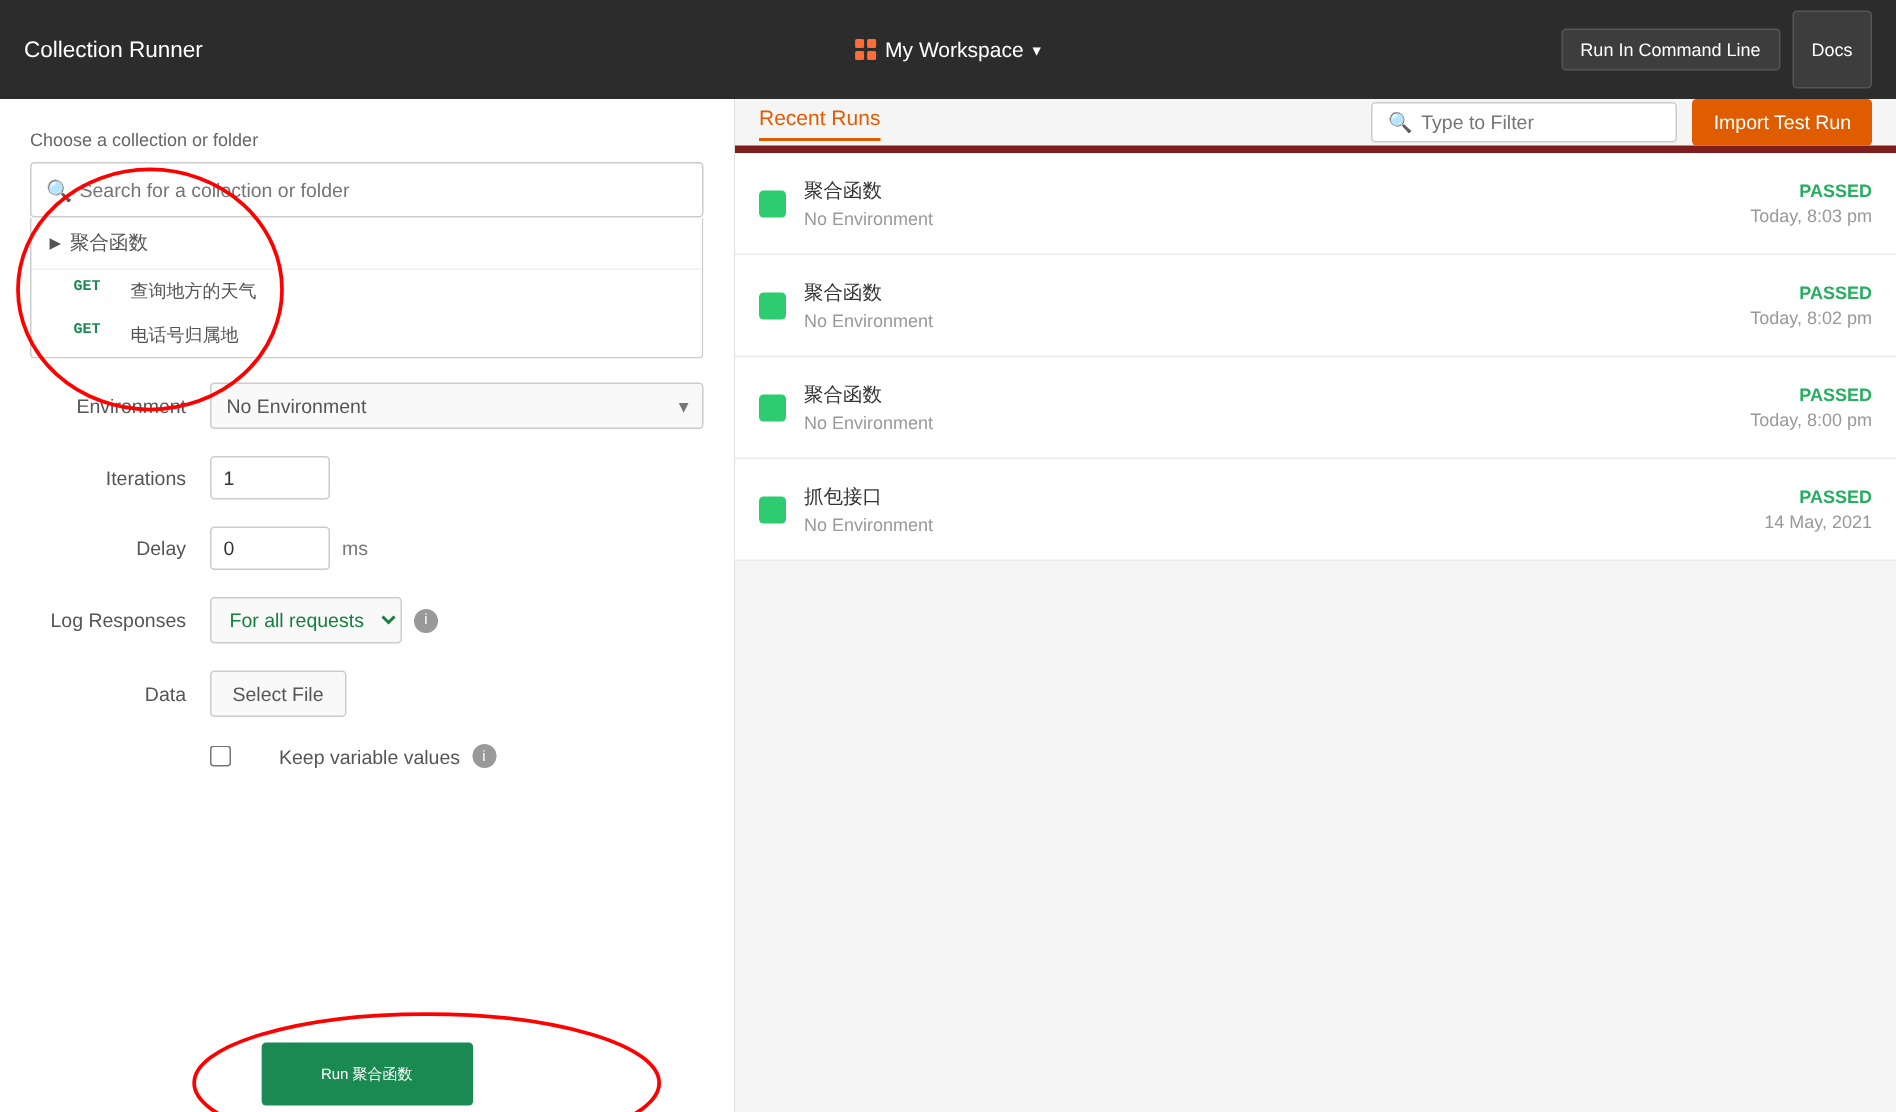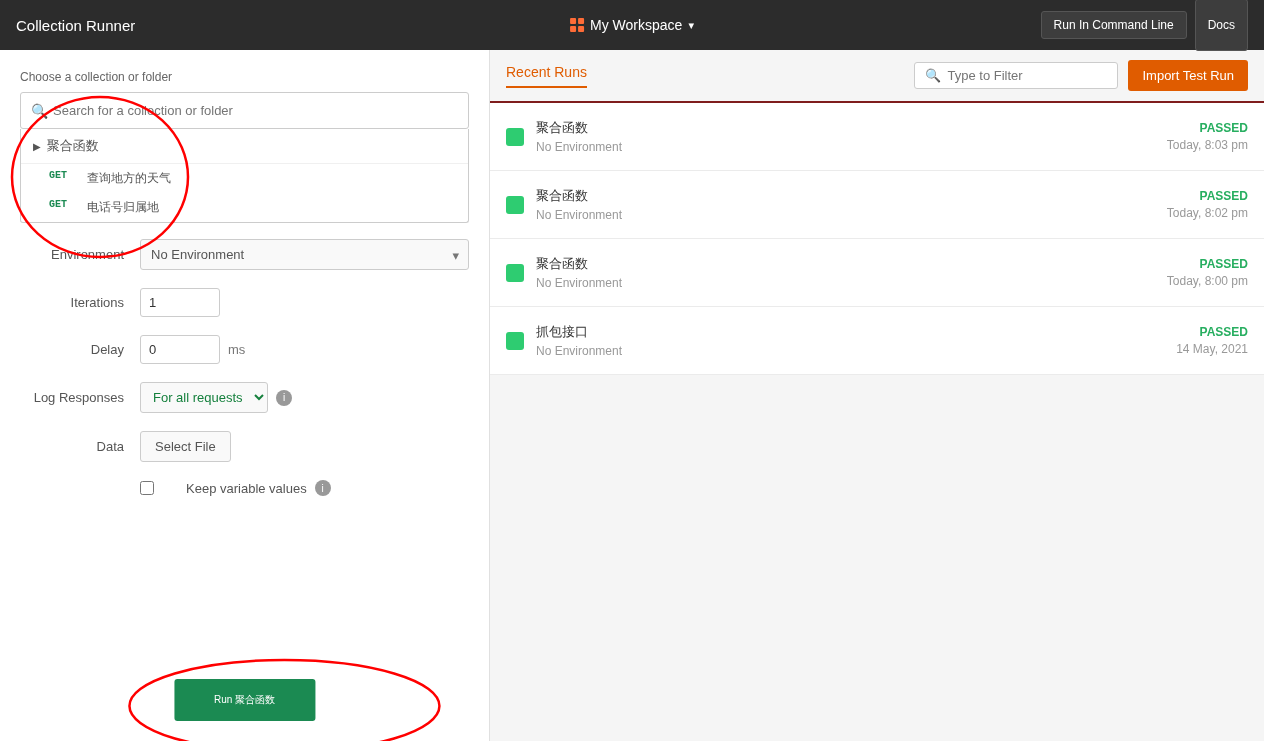--- a/index.html
+++ b/index.html
@@ -4,21 +4,21 @@
   <style>
     * { box-sizing: border-box; margin: 0; padding: 0; }
     body { font-family: -apple-system, BlinkMacSystemFont, 'Segoe UI', sans-serif; font-size: 13px; background: #f5f5f5; }
 
     
     .header {
       display: flex;
       align-items: center;
       background: #2c2c2c;
       color: #fff;
-      height: 50px;
+      height: 66px;
       padding: 0 16px;
       position: relative;
     }
     .header-title {
       font-size: 15px;
       font-weight: 500;
       color: #fff;
     }
     .header-center {
       position: absolute;
@@ -291,23 +291,23 @@
     
     .right-panel {
       flex: 1;
       background: #f5f5f5;
       padding: 0;
     }
     .right-header {
       display: flex;
       align-items: center;
       justify-content: space-between;
-      padding: 10px 16px;
+      padding: 0 16px;
       background: #f5f5f5;
-      border-bottom: 2px solid #7f1d1d;
+      border-bottom: 5px solid #7f1d1d;
     }
     .recent-runs-tab {
       font-size: 14px;
       color: #e05c00;
       border-bottom: 2px solid #e05c00;
       padding-bottom: 6px;
       cursor: pointer;
     }
     .filter-input-wrap {
       display: flex;

